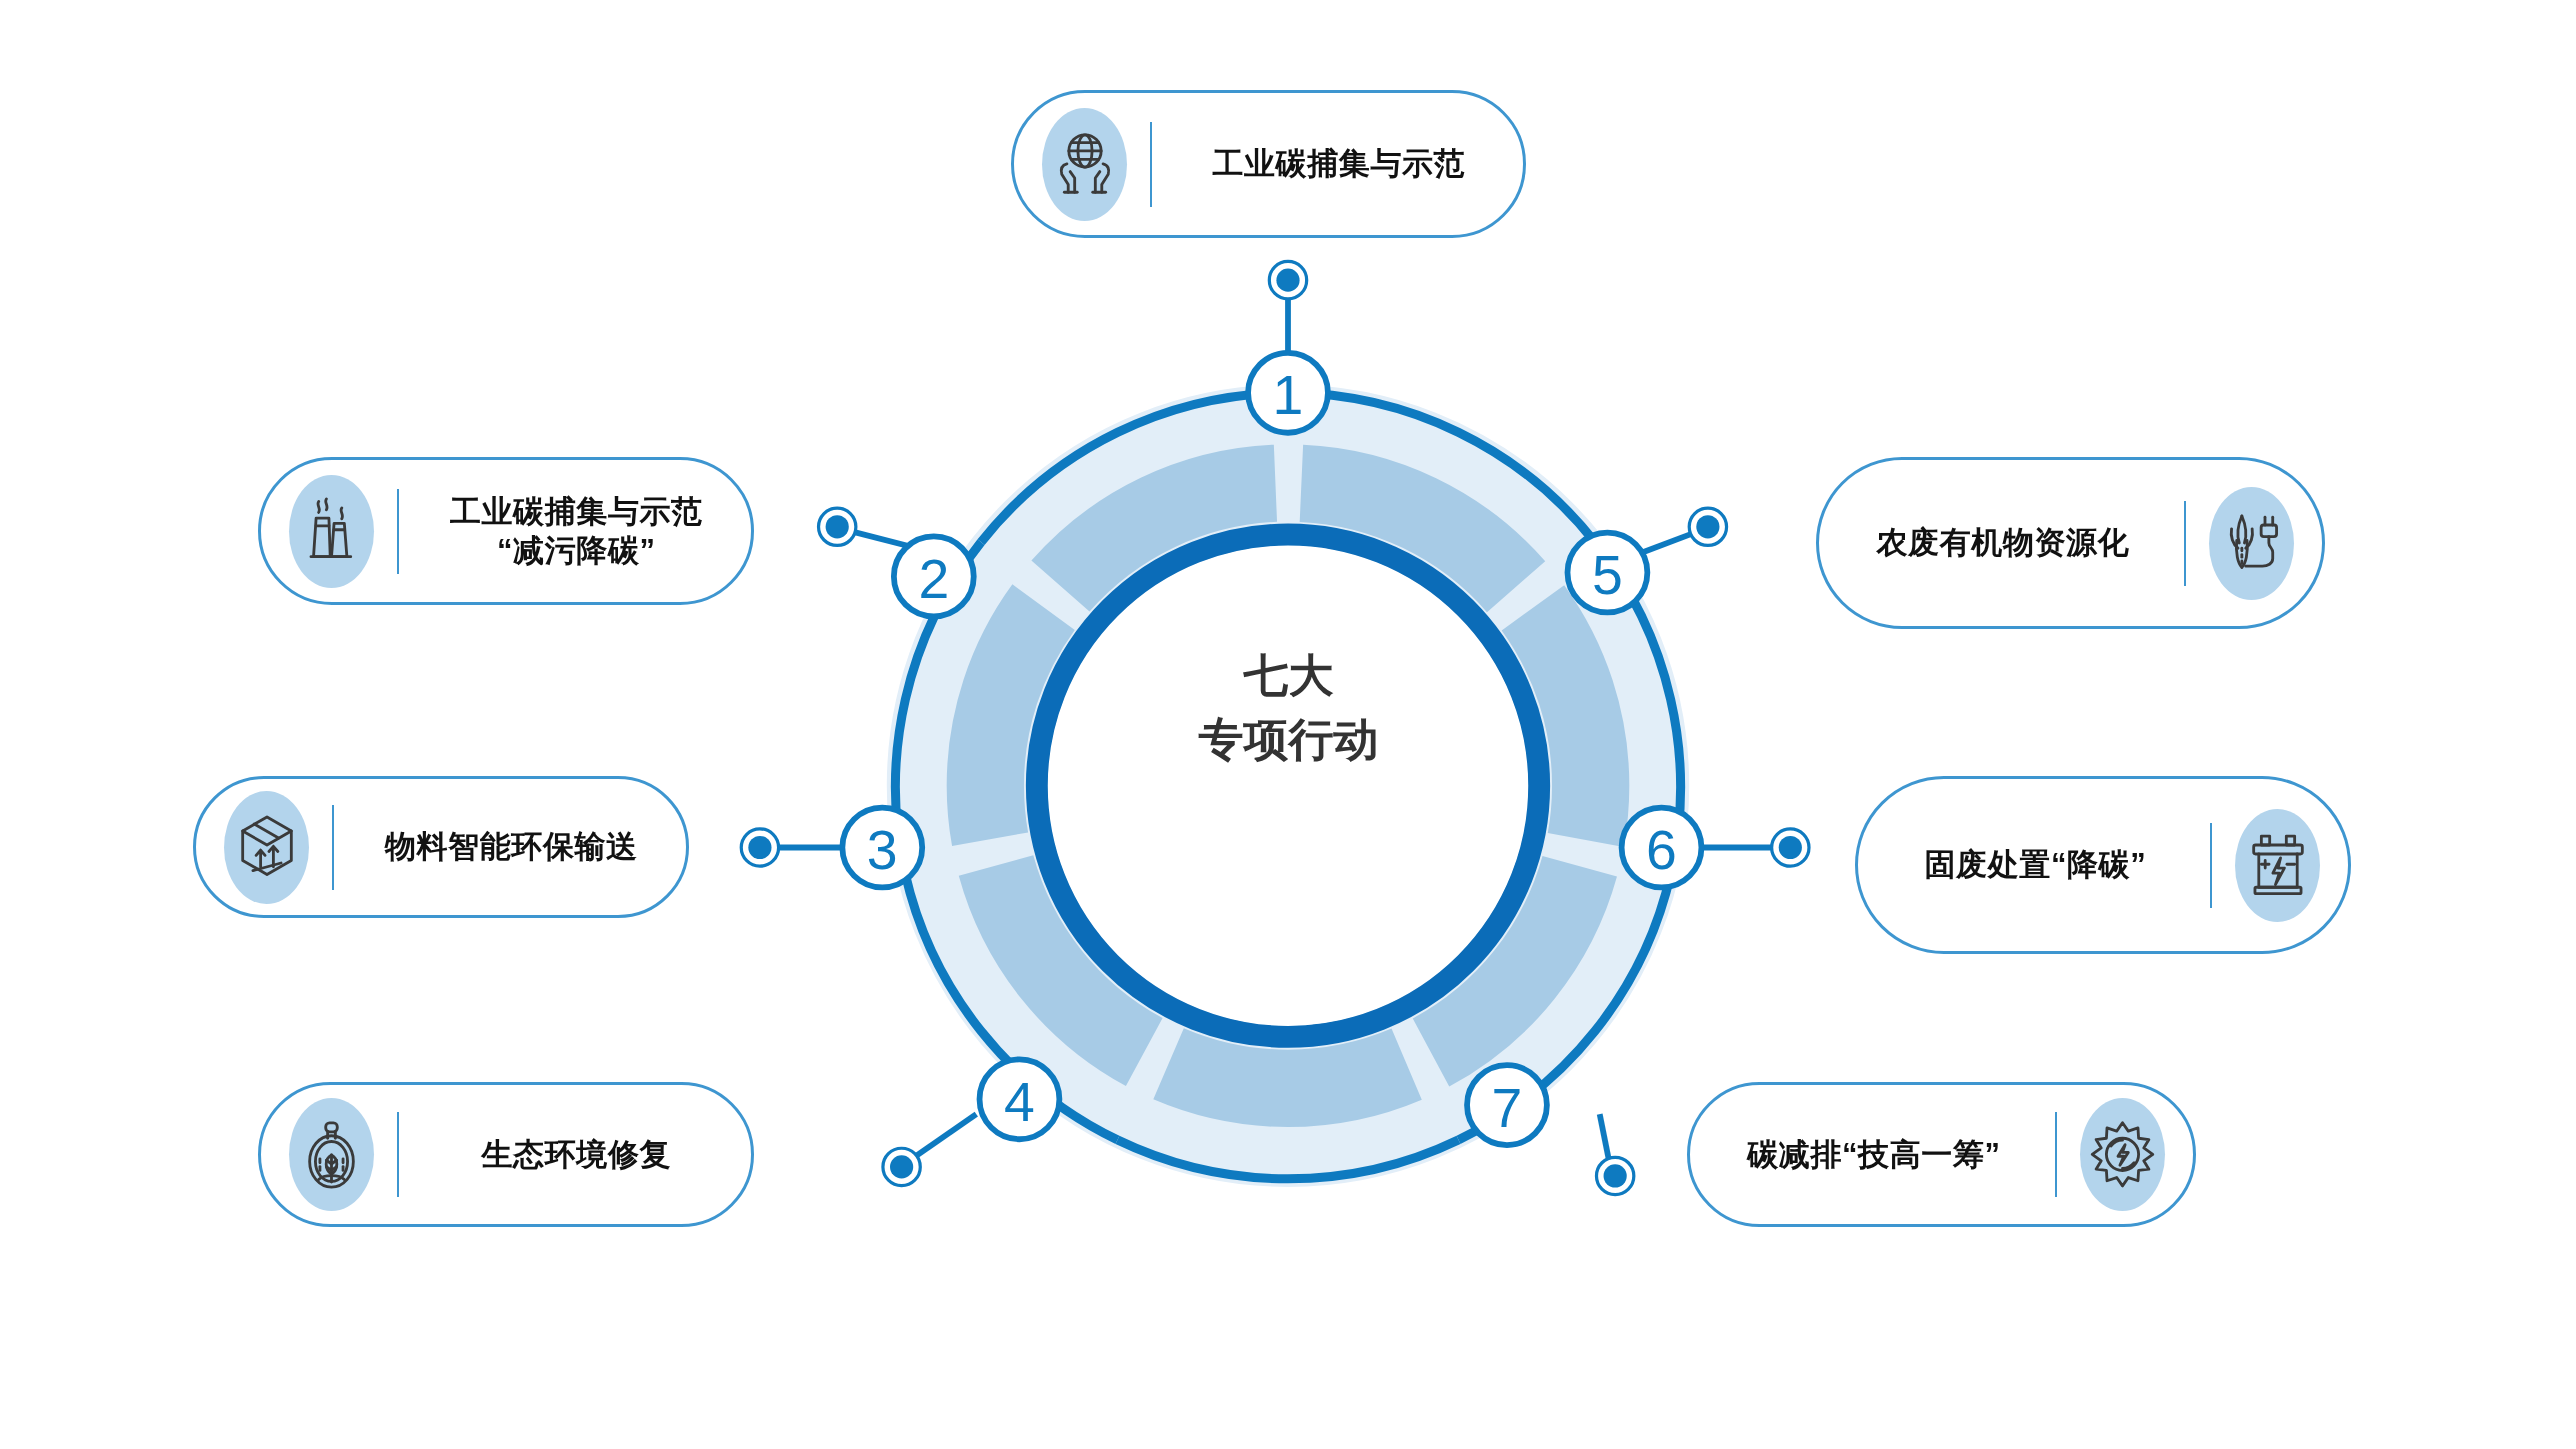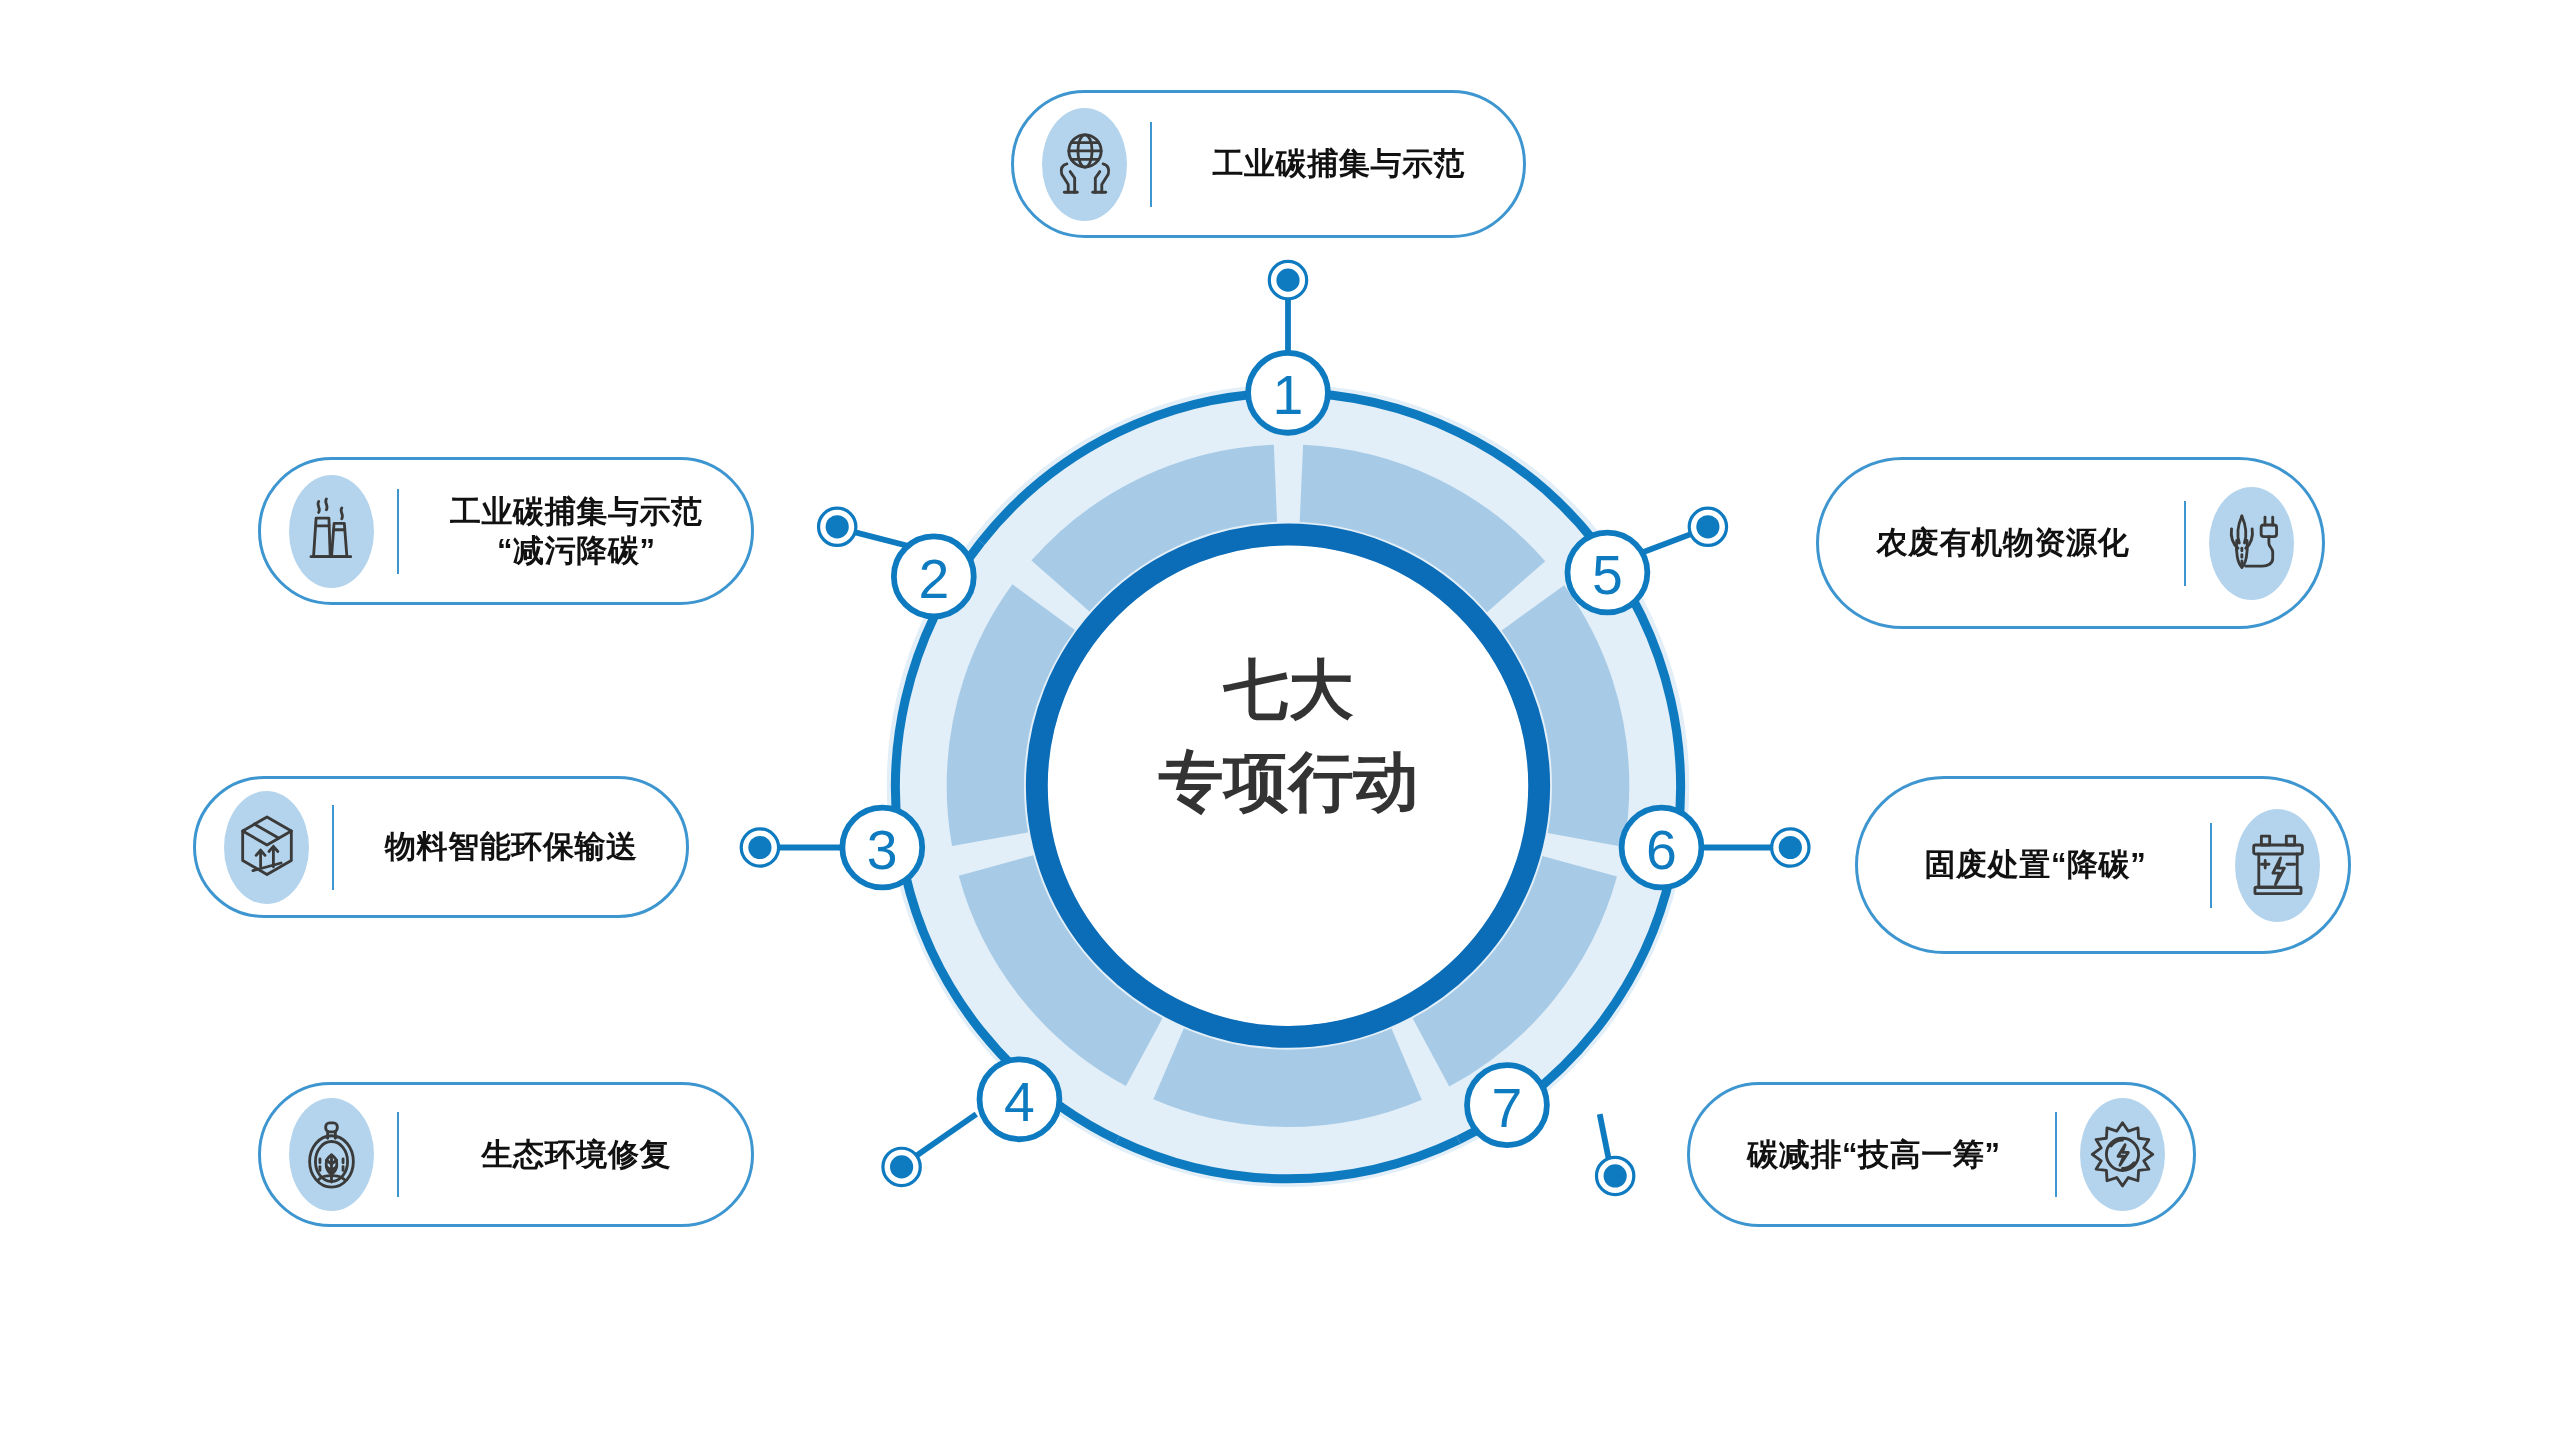--- a/index.html
+++ b/index.html
@@ -56,21 +56,21 @@
   .card.right-icon .icon-badge{margin-right:28px;}
 
   
   .center-text{
     position:absolute;
     left:1108px;top:644px;
     width:361px;
     text-align:center;
     color:#333333;
     font-weight:bold;
-    font-size:65px;
+    font-size:45px;
     line-height:1.42;
     white-space:pre-line;
     z-index:5;
   }
 
   
   #art{position:absolute;left:0;top:0;width:2576px;height:1449px;z-index:2;}
   .num-text{
     font-family:"Liberation Sans","DejaVu Sans",sans-serif;
     font-size:86px;

